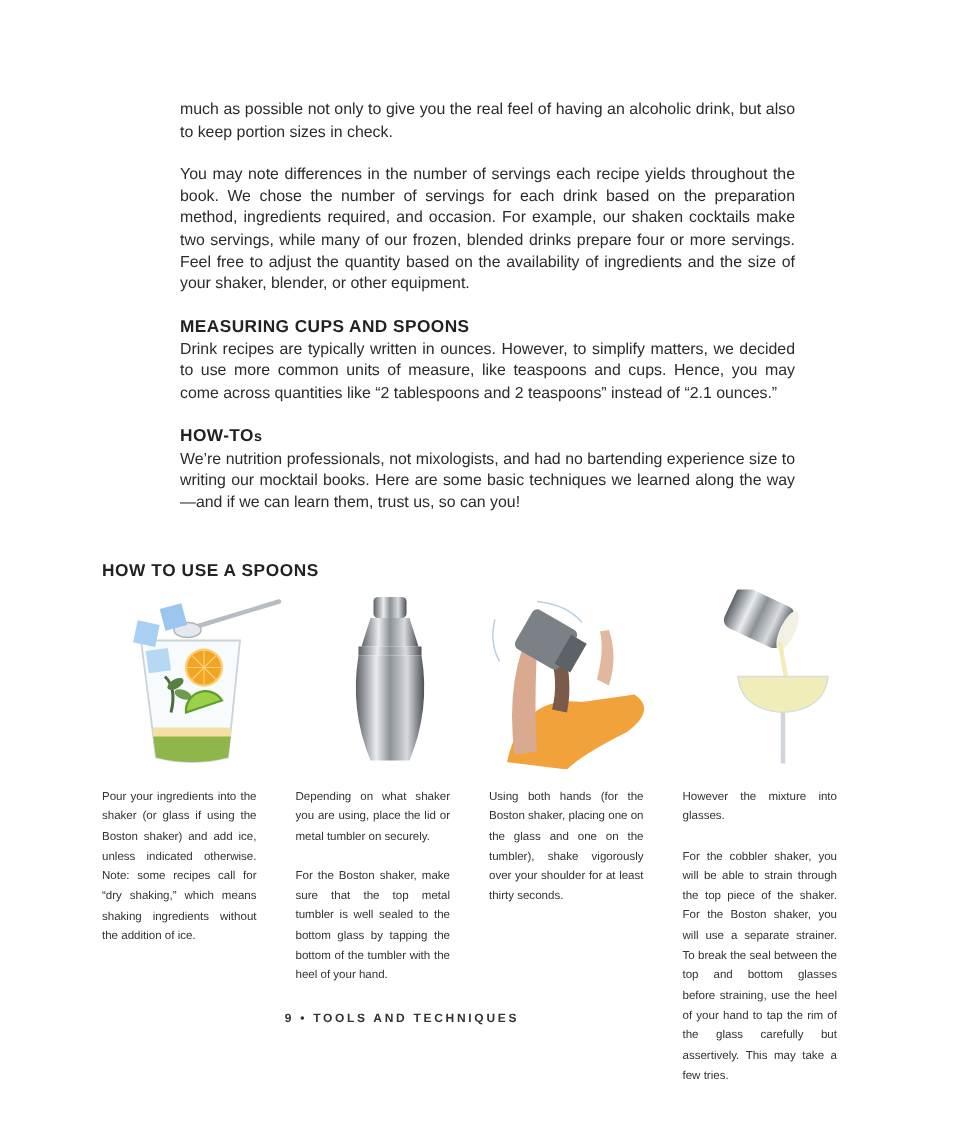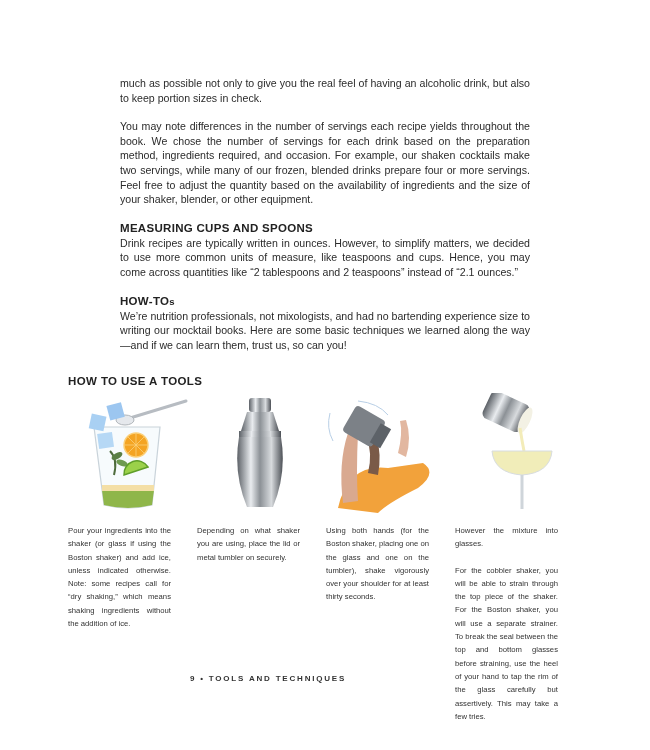--- a/index.html
+++ b/index.html
@@ -1,18 +1,18 @@
 <!DOCTYPE html>
 <html><head>
 <meta charset="utf-8">
 <style>
   html, body { margin: 0; padding: 0; background: #ffffff; }
   body { width: 650px; height: 750px; position: relative; overflow: hidden;
          font-family: "Liberation Sans", sans-serif; color: #2b2b2b; }
-  .intro { position: absolute; left: 120px; top: 76px; width: 410px;
+  .intro { position: absolute; left: 120px; top: 66px; width: 410px;
            font-size: 10.6px; line-height: 14.6px; text-align: justify; }
   .intro p { margin: 0 0 14px 0; }
   .intro h3 { margin: 0; font-size: 11.5px; font-weight: bold; letter-spacing: 0.3px;
               line-height: 15px; color: #222; }
   .intro .howtos-small { font-size: 9.5px; }
   .section-title { position: absolute; left: 68px; top: 375px; font-size: 11.5px;
                    font-weight: bold; letter-spacing: 0.4px; color: #222; }
   .illus { position: absolute; top: 393px; width: 130px; height: 120px; }
   .cols { position: absolute; top: 524px; left: 68px; width: 490px; display: flex; gap: 26px; }
   .col { width: 114px; font-size: 7.7px; line-height: 13.3px; text-align: justify;
@@ -28,21 +28,21 @@
   <p>much as possible not only to give you the real feel of having an alcoholic drink, but also to keep portion sizes in check.</p>
   <p>You may note differences in the number of servings each recipe yields throughout the book. We chose the number of servings for each drink based on the preparation method, ingredients required, and occasion. For example, our shaken cocktails make two servings, while many of our frozen, blended drinks prepare four or more servings. Feel free to adjust the quantity based on the availability of ingredients and the size of your shaker, blender, or other equipment.</p>
 
   <h3>MEASURING CUPS AND SPOONS</h3>
   <p>Drink recipes are typically written in ounces. However, to simplify matters, we decided to use more common units of measure, like teaspoons and cups. Hence, you may come across quantities like “2 tablespoons and 2 teaspoons” instead of “2.1 ounces.”</p>
 
   <h3><span>HOW-TO</span><span class="howtos-small">s</span></h3>
   <p>We’re nutrition professionals, not mixologists, and had no bartending experience size to writing our mocktail books. Here are some basic techniques we learned along the way—and if we can learn them, trust us, so can you!</p>
 </div>
 
-<div class="section-title">HOW TO USE A TOOLS</div>
+<div class="section-title">HOW TO USE A SPOONS</div>
 
 <svg class="illus" style="left:68px" viewBox="0 0 130 120">
   <line x1="62" y1="25" x2="118" y2="8" stroke="#b7bcc2" stroke-width="3" stroke-linecap="round"></line>
   <ellipse cx="57" cy="27" rx="9" ry="5" fill="#e5e8ec" stroke="#b0b5ba"></ellipse>
   <path d="M26 34 L92 34 L84 112 Q60 118 36 112 Z" fill="#f7fbfd" stroke="#c9d3da" stroke-width="1.2"></path>
   <path d="M34 97 L86 97 L84 112 Q60 118 36 112 Z" fill="#8fb64a"></path>
   <rect x="34" y="92" width="52" height="6" fill="#f4dfa6"></rect>
   <rect x="40" y="11" width="15" height="15" fill="#9cc6f0" transform="rotate(-15 47 18)"></rect>
   <rect x="22" y="22" width="15" height="15" fill="#a9d0f3" transform="rotate(12 30 30)"></rect>
   <rect x="30" y="40" width="15" height="15" fill="#b6d8f5" transform="rotate(-8 37 47)"></rect>
@@ -92,20 +92,21 @@
   <path d="M30 58 L90 58 Q88 80 60 82 Q32 80 30 58 Z" fill="#f1edb9" stroke="#d7dce0"></path>
   <line x1="60" y1="82" x2="60" y2="116" stroke="#cfd5da" stroke-width="3"></line>
 </svg>
 
 <div class="cols">
   <div class="col">
     <p>Pour your ingredients into the shaker (or glass if using the Boston shaker) and add ice, unless indicated otherwise. Note: some recipes call for “dry shaking,” which means shaking ingredients without the addition of ice.</p>
   </div>
   <div class="col">
     <p>Depending on what shaker you are using, place the lid or metal tumbler on securely.</p>
+    <p>For the Boston shaker, make sure that the top metal tumbler is well sealed to the bottom glass by tapping the bottom of the tumbler with the heel of your hand.</p>
   </div>
   <div class="col">
     <p>Using both hands (for the Boston shaker, placing one on the glass and one on the tumbler), shake vigorously over your shoulder for at least thirty seconds.</p>
   </div>
   <div class="col">
     <p>However the mixture into glasses.</p>
     <p>For the cobbler shaker, you will be able to strain through the top piece of the shaker. For the Boston shaker, you will use a separate strainer. To break the seal between the top and bottom glasses before straining, use the heel of your hand to tap the rim of the glass carefully but assertively. This may take a few tries.</p>
   </div>
 </div>
 

